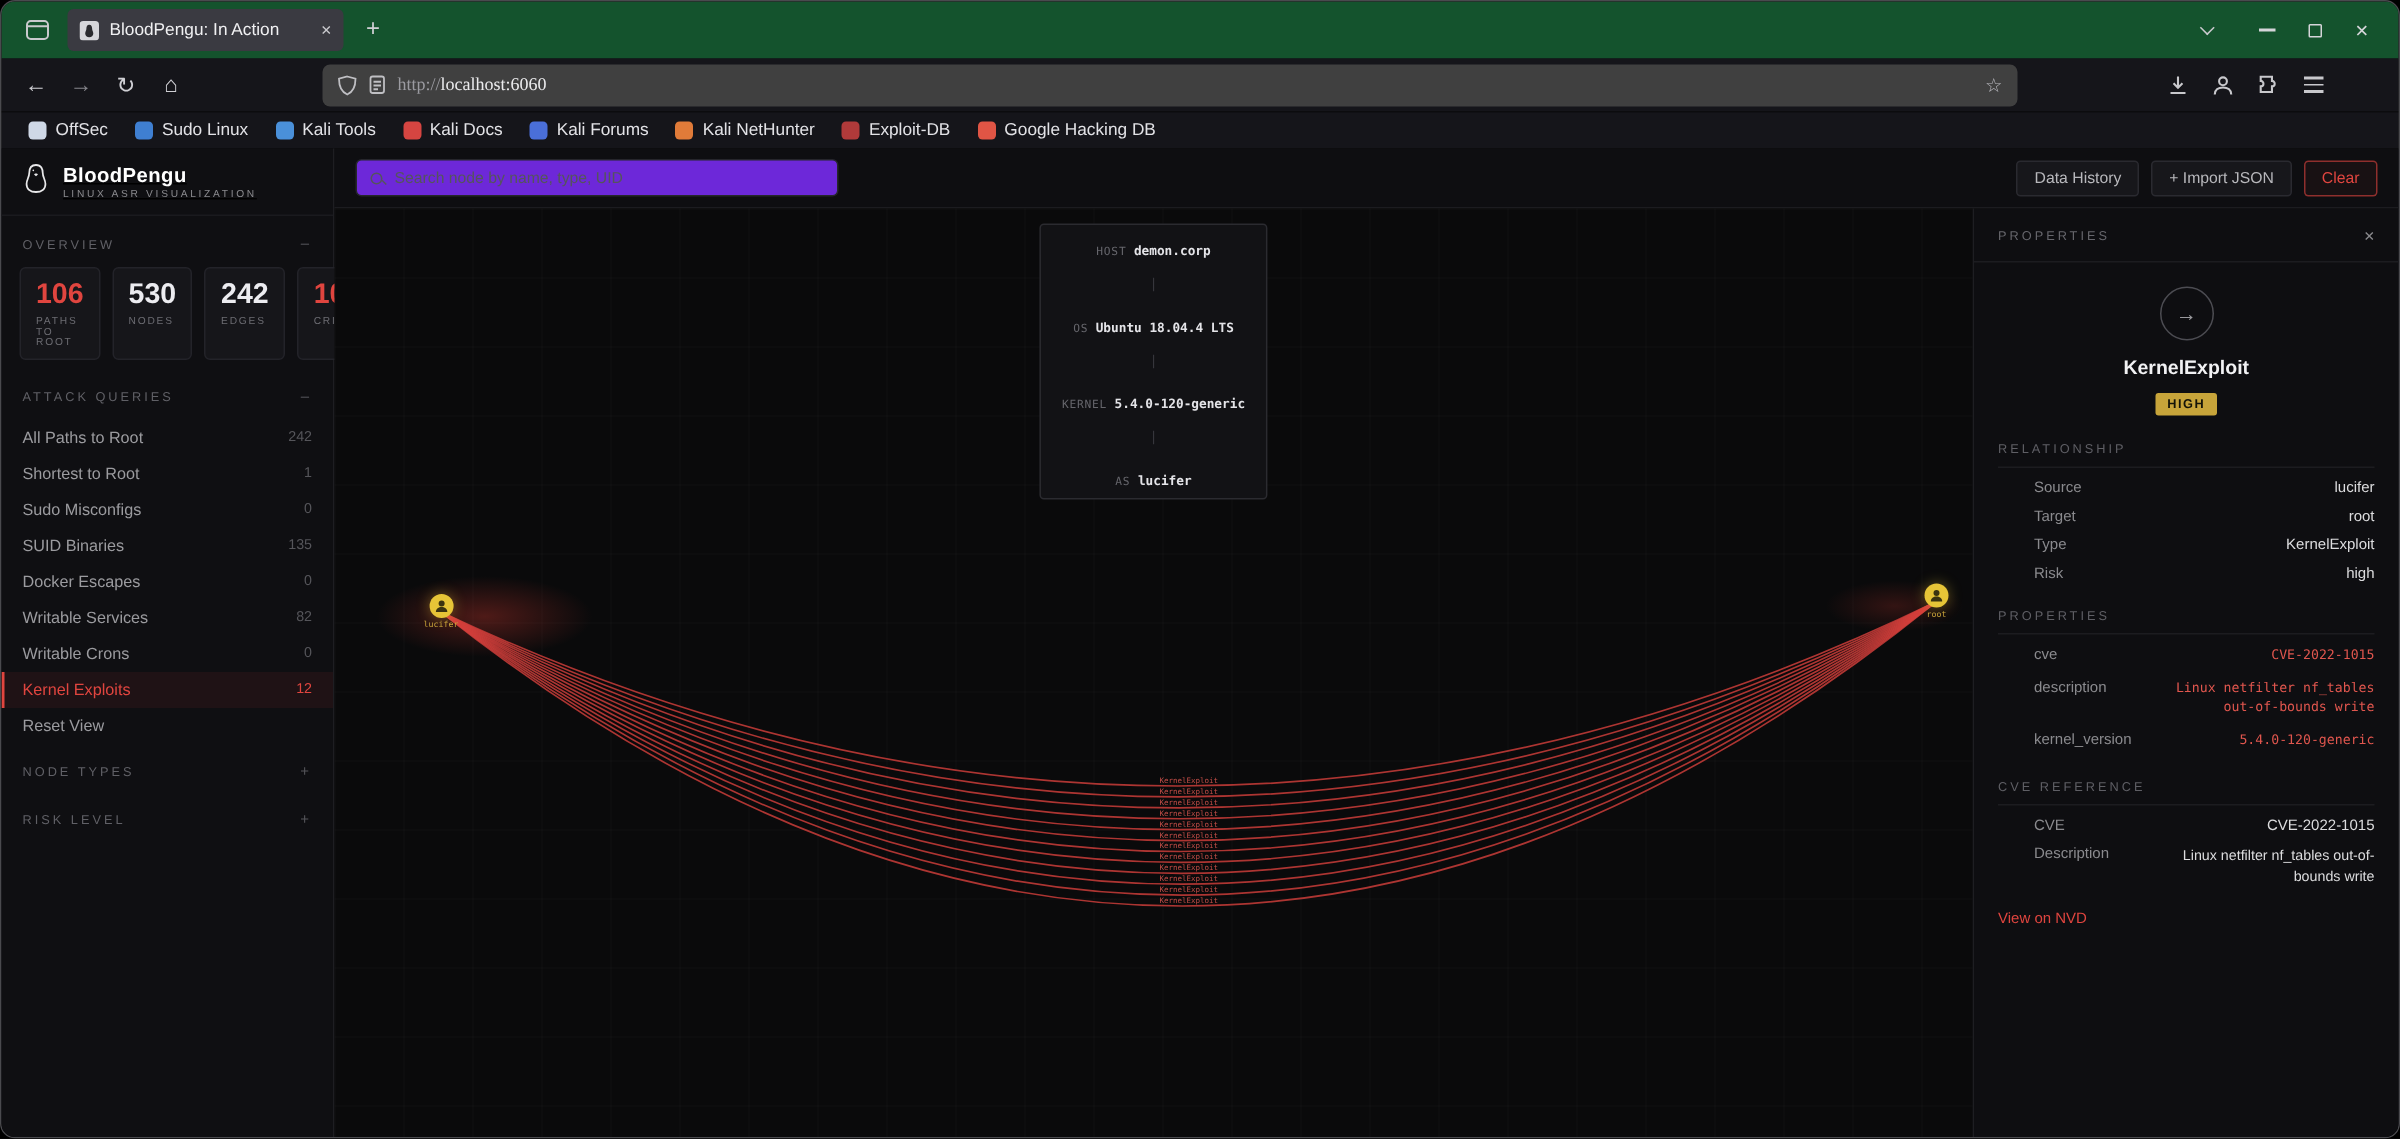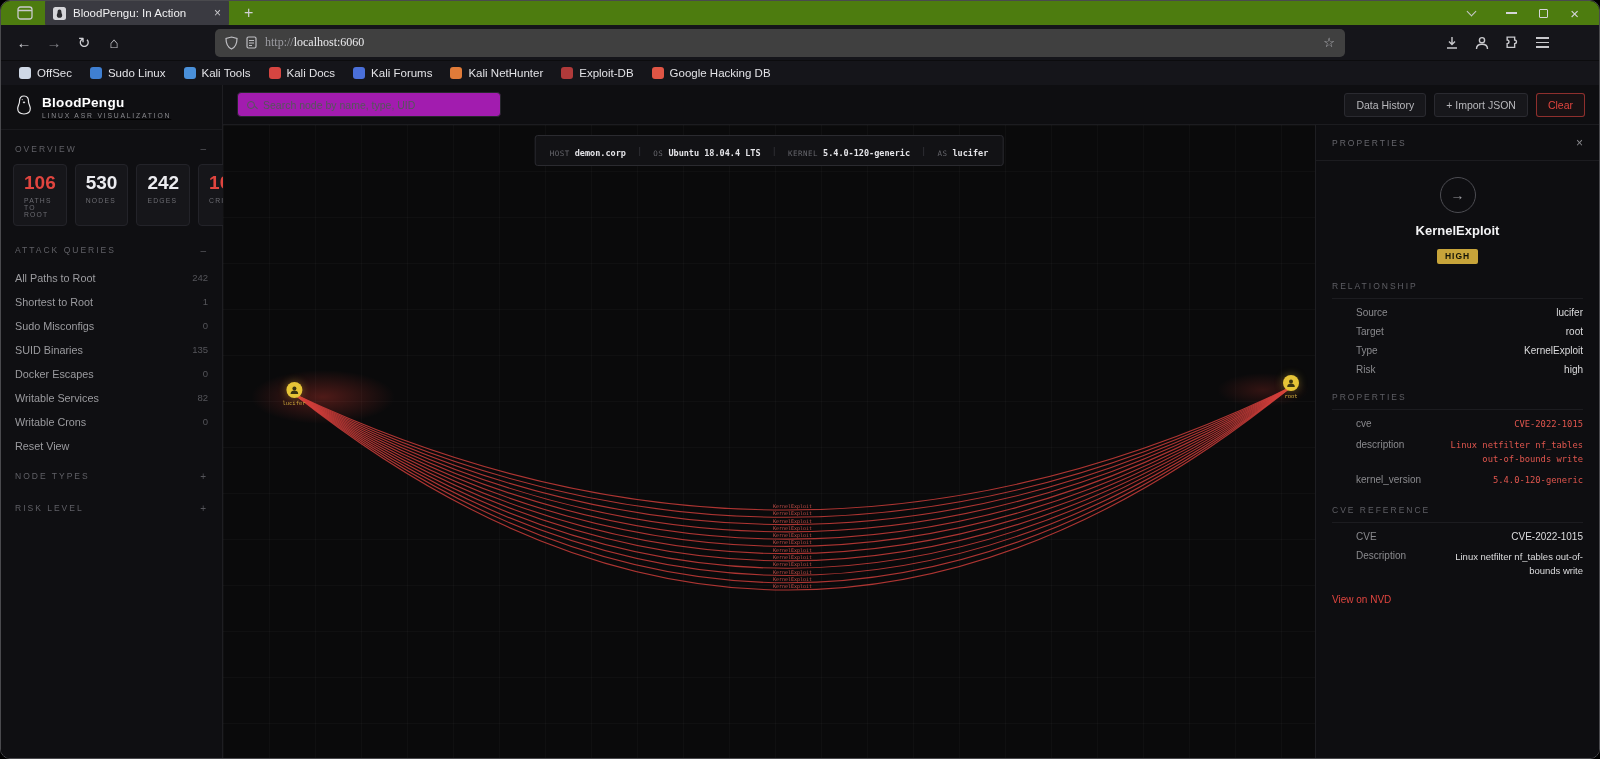--- a/index.html
+++ b/index.html
@@ -1,21 +1,21 @@
 <!DOCTYPE html>
 <html style="--accent: #e0453f; --node: #e6c437; --edge: #d6403c; --badge: #c7a43a;"><head>
 <meta charset="utf-8">
 <style>
   * { box-sizing: border-box; margin: 0; padding: 0; }
   body { background:#000; font-family:"Liberation Sans","DejaVu Sans",sans-serif; }
   .window { width:1600px; height:759px; border:1px solid #4a4a4e; border-radius:10px; overflow:hidden;
             background:#0b0b0d; display:flex; flex-direction:column; }
 
   
-  .tabstrip { height:24px; background:#4d7c0f; display:flex; align-items:center; padding:0 10px; gap:6px; flex:none; }
+  .tabstrip { height:38px; background:#14532d; display:flex; align-items:center; padding:0 10px; gap:6px; flex:none; }
   .ffv { width:28px; height:26px; display:flex; align-items:center; justify-content:center; border-radius:4px; cursor:pointer; }
   .tab { width:184px; height:28px; background:#3a3a41; border-radius:4px; display:flex; align-items:center; gap:7px; padding:0 8px; cursor:pointer; }
   .tab-title { flex:1; font-size:11.5px; color:#f0f0f2; white-space:nowrap; overflow:hidden; }
   .tab-close { color:#c9c9cd; font-size:12px; cursor:pointer; }
   .newtab { color:#d0d0d4; font-size:16px; padding:0 9px; cursor:pointer; }
   .tspacer { flex:1; }
   .chev { width:26px; display:flex; align-items:center; justify-content:center; cursor:pointer; }
   .chev-glyph { width:7px; height:7px; border-right:1.5px solid #c9c9cd; border-bottom:1.5px solid #c9c9cd; transform:rotate(45deg); margin-top:-4px; }
   .winctl { display:flex; align-items:center; gap:22px; margin:0 10px 0 16px; color:#d5d5d9; }
   .min-bar { width:11px; height:1.5px; background:#d5d5d9; display:block; }
@@ -56,37 +56,37 @@
   .stat .lbl { font-size:6.8px; letter-spacing:1.2px; color:#6c6c72; margin-top:3px; }
   .queries { padding-top:2px; }
   .query { display:flex; justify-content:space-between; align-items:center; padding:6px 14px 6px 12px; border-left:2px solid transparent; cursor:pointer; }
   .query .ql { font-size:10.8px; color:#9b9b9f; }
   .query .qc { font-size:9.5px; color:#55555a; }
   .query.active { background:rgba(224,69,63,.08); border-left-color:var(--accent,#e0453f); }
   .query.active .ql, .query.active .qc { color:var(--accent,#e0453f); }
 
   .content { flex:1; display:flex; flex-direction:column; min-width:0; }
   .appbar { height:40px; flex:none; background:#0e0e11; border-bottom:1px solid #1c1c20; display:flex; align-items:center; padding:0 14px; gap:8px; }
-  .search { width:264px; height:25px; background:#a21caf; border:1px solid #26262c; border-radius:4px; display:flex; align-items:center; gap:8px; padding:0 9px; }
+  .search { width:322px; height:25px; background:#6d28d9; border:1px solid #26262c; border-radius:4px; display:flex; align-items:center; gap:8px; padding:0 9px; }
   .search input { flex:1; background:none; border:none; outline:none; color:#c5c5c9; font-size:10.5px; font-family:inherit; }
   ::placeholder { color:#55555b; }
   .mag { width:8px; height:8px; border:1.3px solid #55555b; border-radius:50%; position:relative; flex:none; }
   .mag::after { content:""; position:absolute; width:4px; height:1.3px; background:#55555b; transform:rotate(45deg); right:-3.5px; bottom:-1px; }
   .abar-spacer { flex:1; }
   .abtn { height:24px; padding:0 11px; display:flex; align-items:center; background:#17171b; border:1px solid #2a2a30; border-radius:3px; font-size:10.5px; color:#b8b8bc; cursor:pointer; white-space:nowrap; }
   .abtn.clear { border-color:rgba(224,69,63,.6); color:var(--accent,#e0453f); background:rgba(224,69,63,.05); }
 
   .bodyrow { flex:1; display:flex; min-height:0; }
   .graph { flex:1; position:relative; background-color:#0a0a0b; overflow:hidden;
            background-image:linear-gradient(rgba(255,255,255,.022) 1px,transparent 1px),
                             linear-gradient(90deg,rgba(255,255,255,.022) 1px,transparent 1px);
            background-size:46px 46px; }
   .hostbar { position:absolute; top:10px; left:50%; transform:translateX(-50%); z-index:3;
              display:flex; align-items:center; gap:11px; background:#121215; border:1px solid #2b2b30;
-             border-radius:3px; padding:5px 14px; font-family:"DejaVu Sans Mono",monospace; white-space:nowrap; }
+             border-radius:3px; padding:5px 14px; font-family:"DejaVu Sans Mono",monospace; white-space:nowrap;flex-direction:column; }
   .hb-l { font-size:7.5px; color:#66666c; letter-spacing:.5px; }
   .hb-v { font-size:8.5px; color:#e4e4e8; font-weight:bold; margin-left:5px; }
   .hb-sep { color:#36363c; font-size:9px; }
   #edge-layer { position:absolute; left:0; top:0; z-index:1; }
   .edge { fill:none; stroke:var(--edge,#d6403c); stroke-width:1.1; opacity:.8; }
   .edge-label { fill:#d8554e; font-size:5px; font-family:"DejaVu Sans Mono",monospace; text-anchor:middle; opacity:.9; }
   .gnode { position:absolute; z-index:2; transform:translate(-50%,-50%); display:flex; flex-direction:column; align-items:center; cursor:pointer; }
   .nicon { width:16px; height:16px; border-radius:50%; background:var(--node,#e6c437); display:flex; align-items:center; justify-content:center; box-shadow:0 0 9px rgba(230,196,55,.4); }
   .nicon svg { fill:#3a3310; }
   .nlabel { margin-top:2px; font-size:5.5px; color:#c9a43a; font-family:"DejaVu Sans Mono",monospace; }
@@ -283,20 +283,24 @@
             <span class="ql">Docker Escapes</span>
             <span class="qc">0</span>
           </div>
         <div class="query">
             <span class="ql">Writable Services</span>
             <span class="qc">82</span>
           </div>
         <div class="query">
             <span class="ql">Writable Crons</span>
             <span class="qc">0</span>
+          </div>
+        <div class="query active">
+            <span class="ql">Kernel Exploits</span>
+            <span class="qc">12</span>
           </div>
         <div class="query">
             <span class="ql">Reset View</span>
             <span class="qc"></span>
           </div>
       </div>
 
       <div class="sec-h">
         <span>NODE TYPES</span>
         <span class="tgl">+</span>

